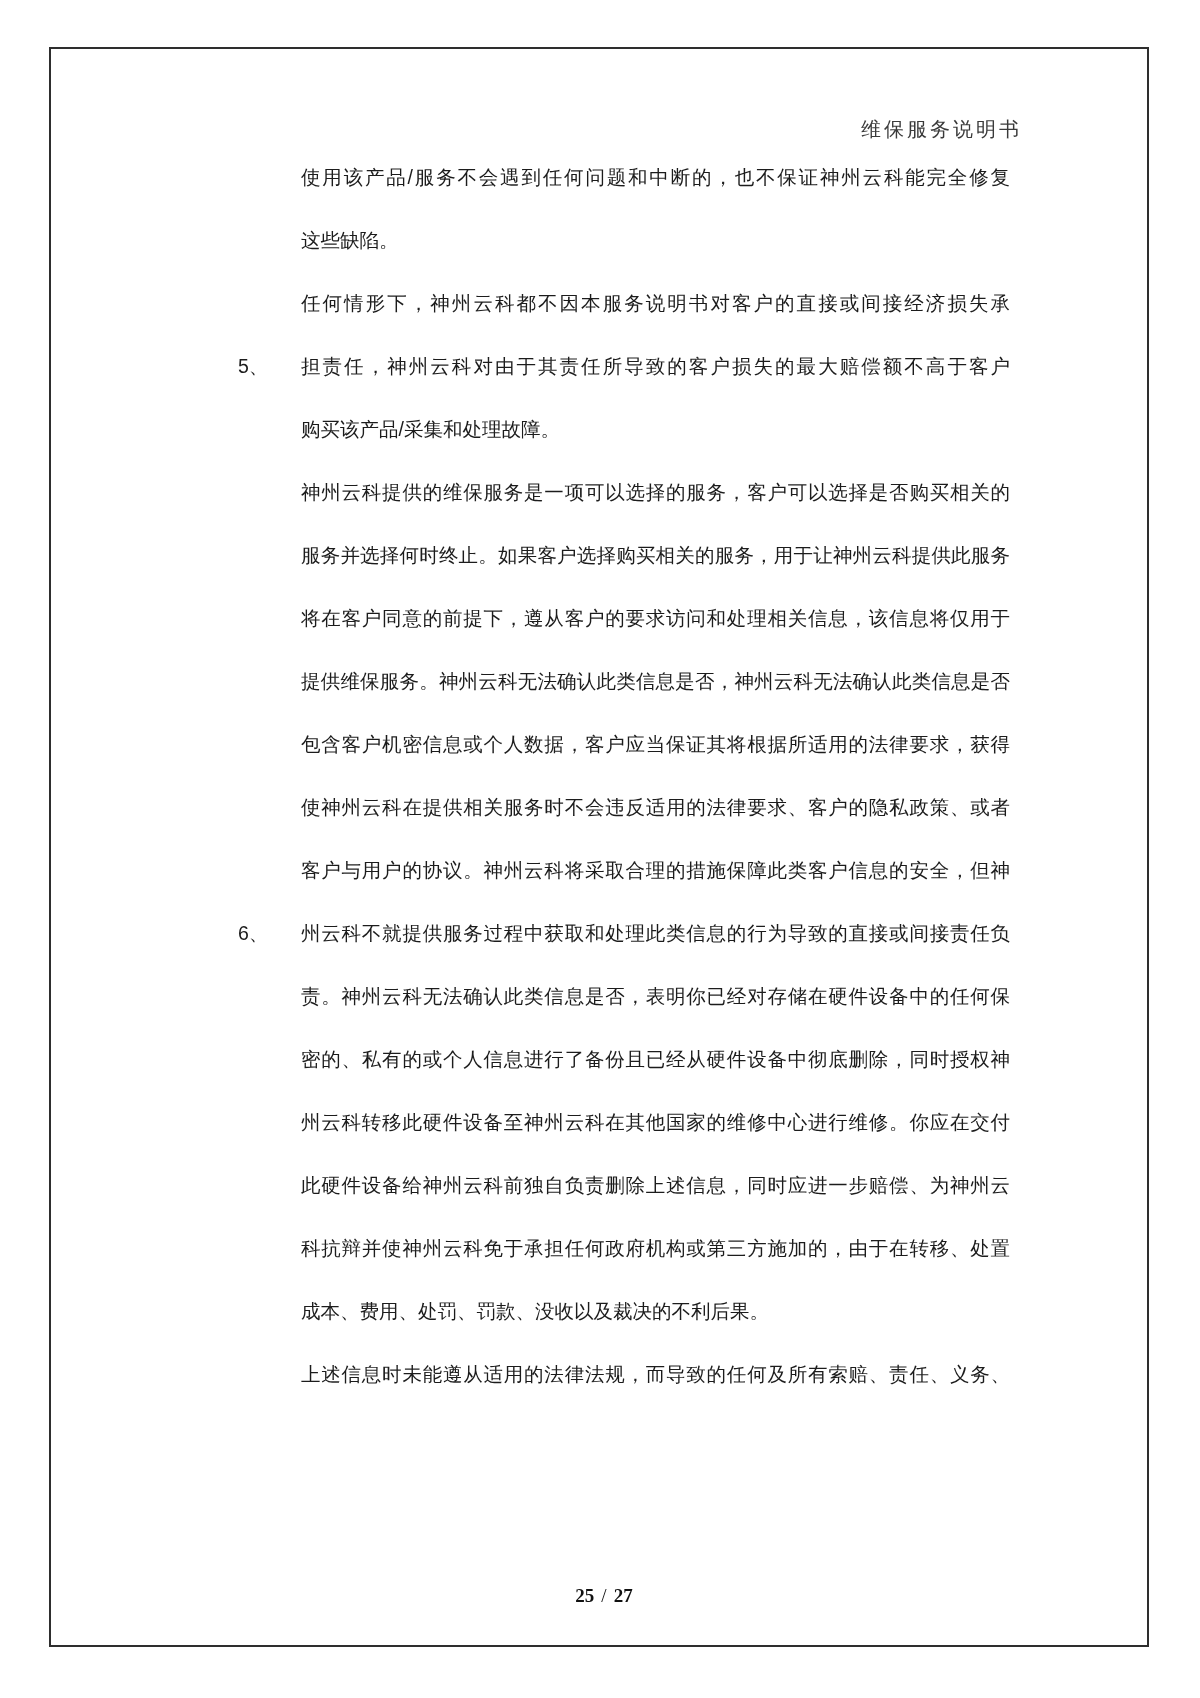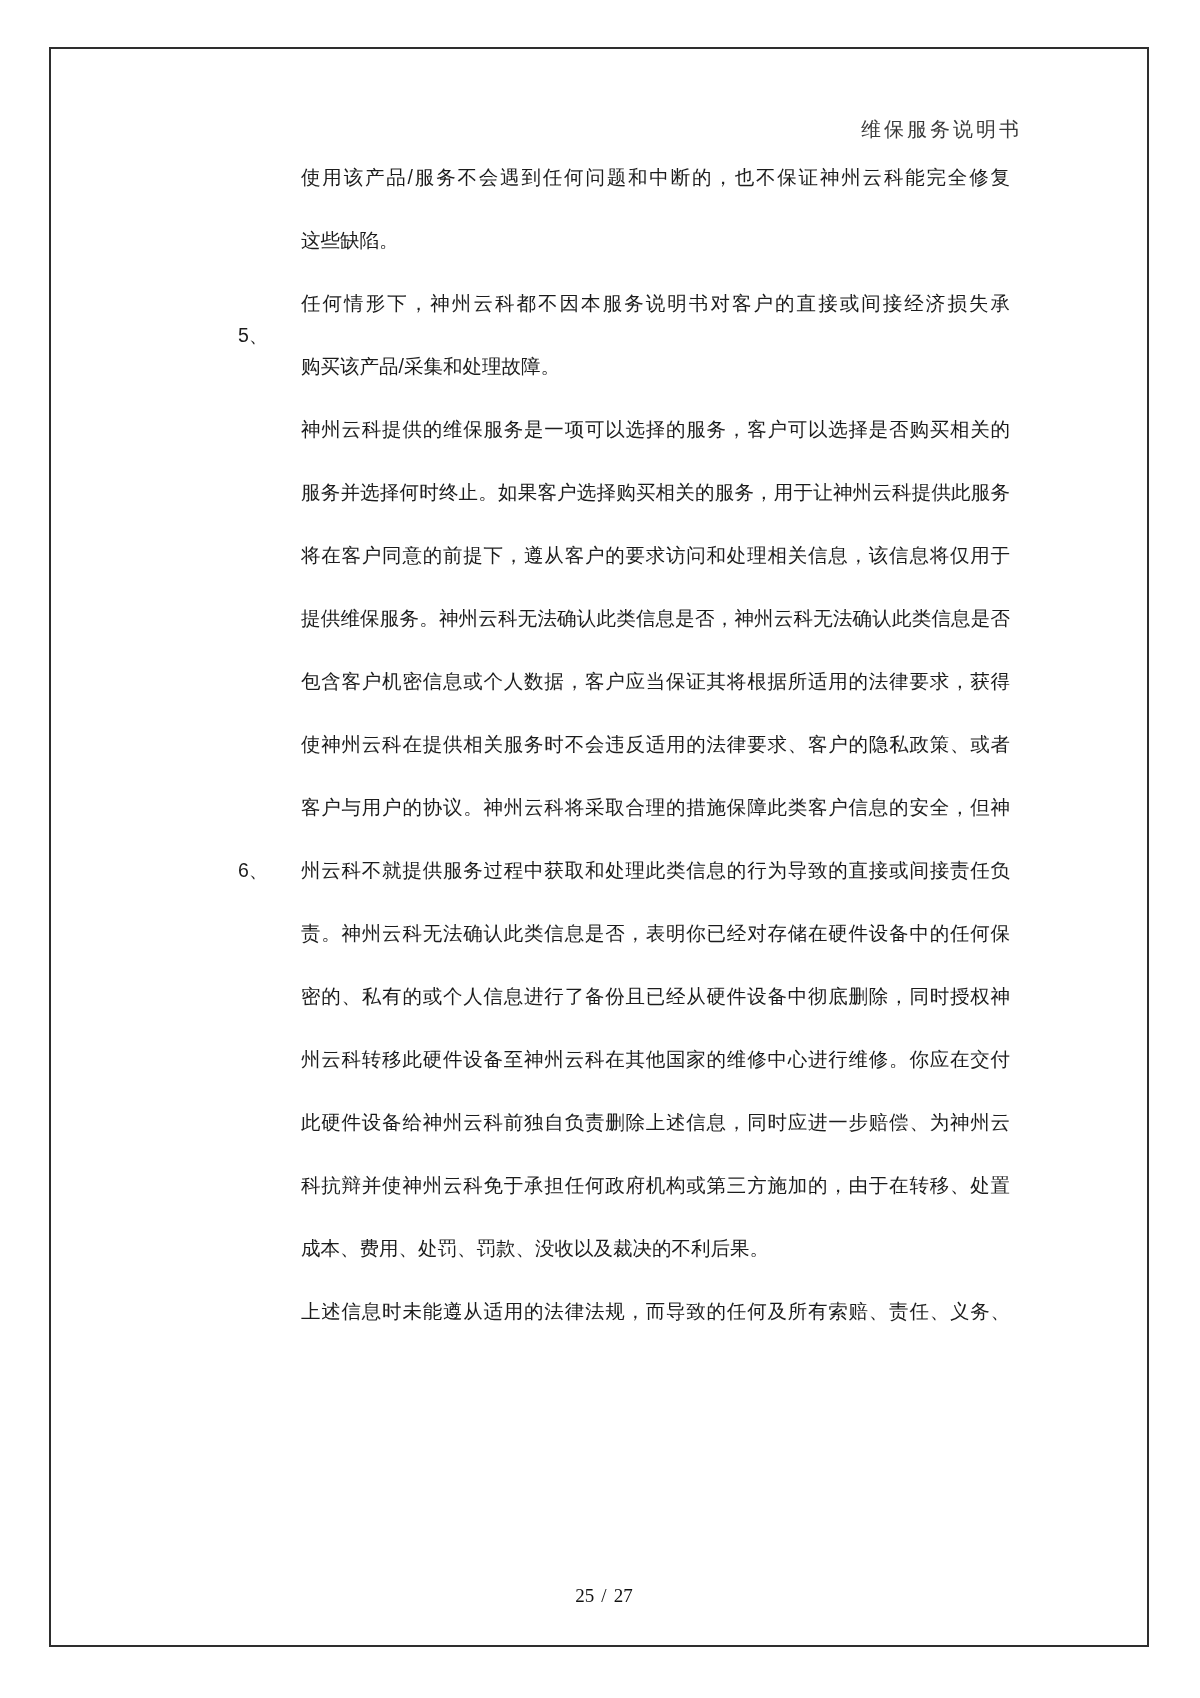--- a/index.html
+++ b/index.html
@@ -66,21 +66,21 @@
     position: absolute;
     top: 1584px;
     left: 0;
     width: 1208px;
     text-align: center;
     font-family: "Liberation Serif", serif;
     font-size: 19px;
     line-height: 24px;
     color: #111111;
   }
-  .doc-footer .pg { font-weight: normal; }
+  .doc-footer .pg { font-weight: bold; }
   .doc-footer .sep { font-weight: normal; padding: 0 7px; }
 </style>
 </head>
 <body>
 
 <div class="page-border"></div>
 
 <div class="doc-header">维保服务说明书</div>
 
 <div class="content" id="doc-content">
@@ -88,20 +88,21 @@
       <div class="num"></div>
       <div class="lines">
         <div class="line">使用该产品/服务不会遇到任何问题和中断的，也不保证神州云科能完全修复</div>
         <div class="line last">这些缺陷。</div>
       </div>
     </div>
     <div class="block">
       <div class="num">5、</div>
       <div class="lines">
         <div class="line">任何情形下，神州云科都不因本服务说明书对客户的直接或间接经济损失承</div>
+        <div class="line">担责任，神州云科对由于其责任所导致的客户损失的最大赔偿额不高于客户</div>
         <div class="line last">购买该产品/采集和处理故障。</div>
       </div>
     </div>
     <div class="block">
       <div class="num">6、</div>
       <div class="lines">
         <div class="line">神州云科提供的维保服务是一项可以选择的服务，客户可以选择是否购买相关的</div>
         <div class="line">服务并选择何时终止。如果客户选择购买相关的服务，用于让神州云科提供此服务</div>
         <div class="line">将在客户同意的前提下，遵从客户的要求访问和处理相关信息，该信息将仅用于</div>
         <div class="line">提供维保服务。神州云科无法确认此类信息是否，神州云科无法确认此类信息是否</div>

